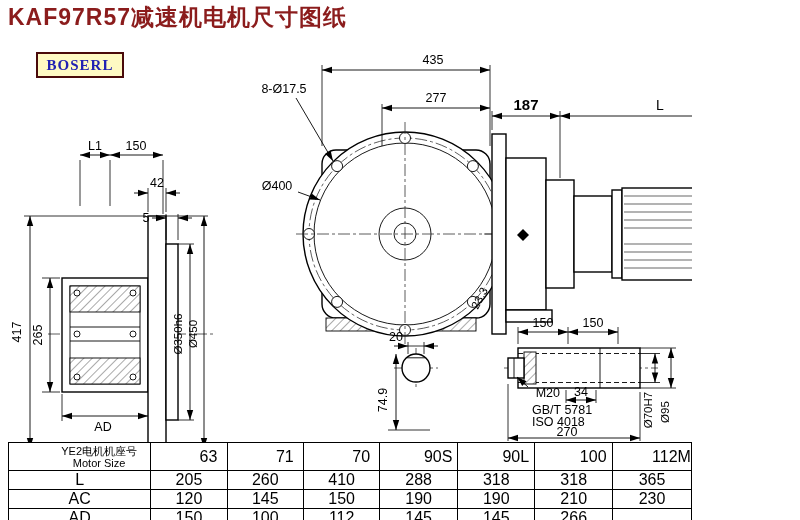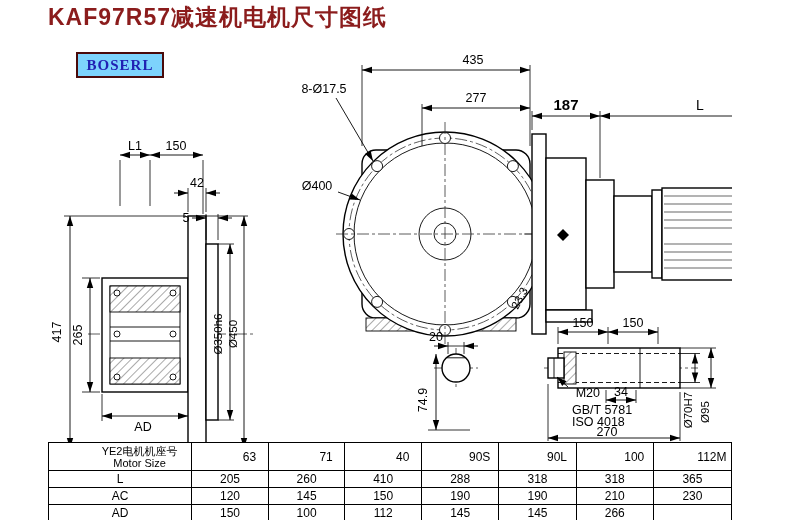--- a/index.html
+++ b/index.html
@@ -1,22 +1,22 @@
 <!DOCTYPE html>
 <html><head>
 <meta charset="utf-8">
 <style>
   html,body{margin:0;padding:0;background:#fff;}
-  .page{position:relative;width:692px;height:520px;background:#fff;overflow:hidden;font-family:"Liberation Sans",sans-serif;margin-left:40px;}
+  .page{position:relative;width:692px;height:520px;background:#fff;overflow:hidden;font-family:"Liberation Sans",sans-serif;}
   .title{position:absolute;left:8px;top:2px;margin:0;font-size:23px;font-weight:bold;color:#8b1c1c;letter-spacing:1px;}
-  .logo{position:absolute;left:36px;top:52px;width:88px;height:26px;border:2px solid #4a0a0a;display:flex;align-items:center;justify-content:center;box-sizing:border-box;background:#7dd3fc;}
+  .logo{position:absolute;left:36px;top:52px;width:88px;height:26px;border:2px solid #4a0a0a;display:flex;align-items:center;justify-content:center;box-sizing:border-box;background:#fef9c3;}
   .logo span{font-family:"Liberation Serif",serif;font-size:15px;font-weight:bold;color:#2121b3;letter-spacing:1px;}
   svg.drawing{position:absolute;left:0;top:0;}
   table.size{position:absolute;left:8px;top:442px;border-collapse:collapse;table-layout:fixed;background:#fff;}
-  .size th,.size td{border:1px solid #000;text-align:center;font-weight:normal;font-size:12px;padding:0;height:16px;white-space:nowrap;}
+  .size th,.size td{border:1px solid #000;text-align:center;font-weight:normal;font-size:16px;padding:0;height:16px;white-space:nowrap;}
   .size .hcol{width:106px;font-size:11px;line-height:12px;}
   .size td{width:39px;}
   .size tr.hd th,.size tr.hd td{height:27px;padding-left:39px;}
   .of{fill:#fff;stroke:#000;stroke-width:1.4;}
   .t{fill:none;stroke:#000;stroke-width:0.9;}
   .tf{fill:#fff;stroke:#000;stroke-width:0.9;}
   .hatch{fill:url(#hatch);stroke:#000;stroke-width:0.9;}
   .e{stroke:#000;stroke-width:0.8;}
   .d{stroke:#000;stroke-width:0.9;fill:none;}
   .cl{stroke:#333;stroke-width:0.8;stroke-dasharray:12 3 3 3;fill:none;}
@@ -261,21 +261,21 @@
 
   <table class="size">
     <tbody>
         <tr class="hd">
       <th class="hcol">
         <div>YE2电机机座号</div>
         <div>Motor Size</div>
       </th>
       <td>63</td>
       <td>71</td>
-      <td>40</td>
+      <td>70</td>
       <td>90S</td>
       <td>90L</td>
       <td>100</td>
       <td>112M</td>
     </tr>
     <tr>
       <th>L</th>
       <td>205</td>
       <td>260</td>
       <td>410</td>

